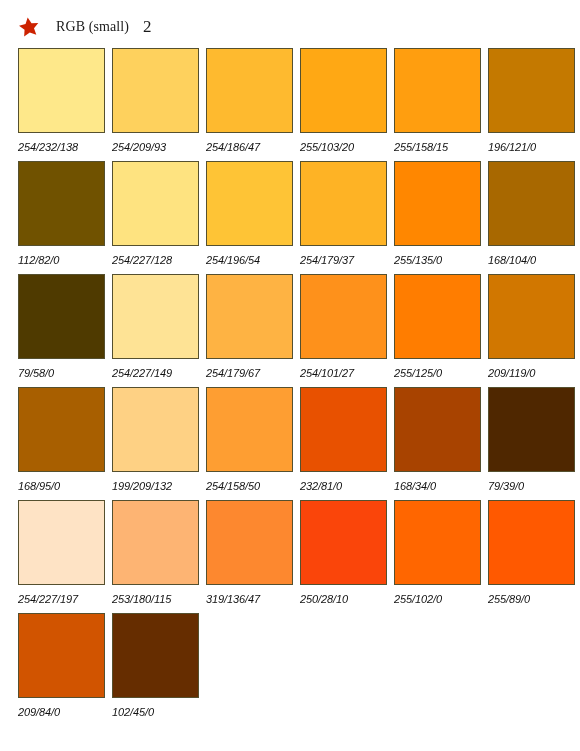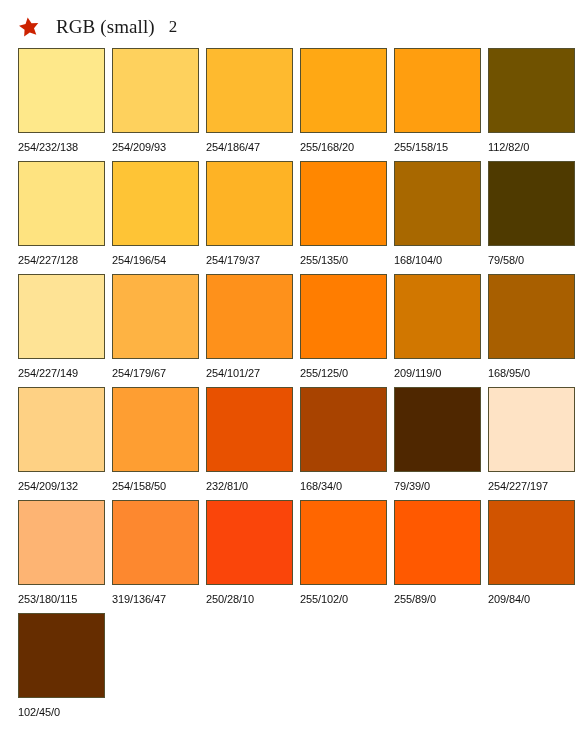--- a/index.html
+++ b/index.html
@@ -32,21 +32,21 @@
     align-items: center;
   }
   #star-icon {
     width: 22px;
     height: 22px;
     display: block;
     flex: 0 0 auto;
   }
   #header-title {
     font-family: "Liberation Serif", "DejaVu Serif", serif;
-    font-size: 19px;
+    font-size: 14px;
     color: #1a1a1a;
     margin-left: 16px;
     white-space: pre;
     letter-spacing: 0.1px;
   }
   #header-index {
     font-family: "Liberation Serif", "DejaVu Serif", serif;
     font-size: 17px;
     color: #1a1a1a;
     margin-left: 14px;
@@ -77,20 +77,21 @@
     box-sizing: border-box;
     border: 1px solid #55502f;
   }
   .swatch-label {
     font-family: "Liberation Sans", sans-serif;
     font-size: 11px;
     line-height: 28px;
     color: #111111;
     white-space: nowrap;
     letter-spacing: -0.1px;
+    font-style: italic;
   }
 </style>
 </head>
 <body>
 
 <div id="page">
 
   <div id="header">
     <svg id="star-icon" viewBox="0 0 24 24" aria-hidden="true">
       <polygon points="12,1.6 15.3,8.3 22.6,9.2 17.2,14.2 18.7,21.6 12,18.0 5.3,21.6 6.8,14.2 1.4,9.2 8.7,8.3" fill="#cc2200" transform="rotate(-8 12 12)"></polygon>
@@ -107,27 +108,31 @@
       <div class="swatch-cell">
         <div class="swatch-chip" style="background: rgb(254, 209, 93); border-color: rgb(85, 80, 47);"></div>
         <div class="swatch-label">254/209/93</div>
       </div>
       <div class="swatch-cell">
         <div class="swatch-chip" style="background: rgb(254, 186, 47); border-color: rgb(85, 80, 47);"></div>
         <div class="swatch-label">254/186/47</div>
       </div>
       <div class="swatch-cell">
         <div class="swatch-chip" style="background: rgb(255, 168, 20); border-color: rgb(85, 80, 47);"></div>
-        <div class="swatch-label">255/168/20</div>
+        <div class="swatch-label">255/103/20</div>
       </div>
       <div class="swatch-cell">
         <div class="swatch-chip" style="background: rgb(255, 158, 15); border-color: rgb(85, 80, 47);"></div>
         <div class="swatch-label">255/158/15</div>
       </div>
       <div class="swatch-cell">
+        <div class="swatch-chip" style="background: rgb(196, 121, 0); border-color: rgb(85, 80, 47);"></div>
+        <div class="swatch-label">196/121/0</div>
+      </div>
+      <div class="swatch-cell">
         <div class="swatch-chip" style="background: rgb(112, 82, 0); border-color: rgb(85, 80, 47);"></div>
         <div class="swatch-label">112/82/0</div>
       </div>
       <div class="swatch-cell">
         <div class="swatch-chip" style="background: rgb(254, 227, 128); border-color: rgb(85, 80, 47);"></div>
         <div class="swatch-label">254/227/128</div>
       </div>
       <div class="swatch-cell">
         <div class="swatch-chip" style="background: rgb(254, 196, 54); border-color: rgb(85, 80, 47);"></div>
         <div class="swatch-label">254/196/54</div>
@@ -167,21 +172,21 @@
       <div class="swatch-cell">
         <div class="swatch-chip" style="background: rgb(209, 119, 0); border-color: rgb(85, 80, 47);"></div>
         <div class="swatch-label">209/119/0</div>
       </div>
       <div class="swatch-cell">
         <div class="swatch-chip" style="background: rgb(168, 95, 0); border-color: rgb(85, 80, 47);"></div>
         <div class="swatch-label">168/95/0</div>
       </div>
       <div class="swatch-cell">
         <div class="swatch-chip" style="background: rgb(254, 209, 132); border-color: rgb(85, 80, 47);"></div>
-        <div class="swatch-label">254/209/132</div>
+        <div class="swatch-label">199/209/132</div>
       </div>
       <div class="swatch-cell">
         <div class="swatch-chip" style="background: rgb(254, 158, 50); border-color: rgb(85, 80, 47);"></div>
         <div class="swatch-label">254/158/50</div>
       </div>
       <div class="swatch-cell">
         <div class="swatch-chip" style="background: rgb(232, 81, 0); border-color: rgb(85, 80, 47);"></div>
         <div class="swatch-label">232/81/0</div>
       </div>
       <div class="swatch-cell">

